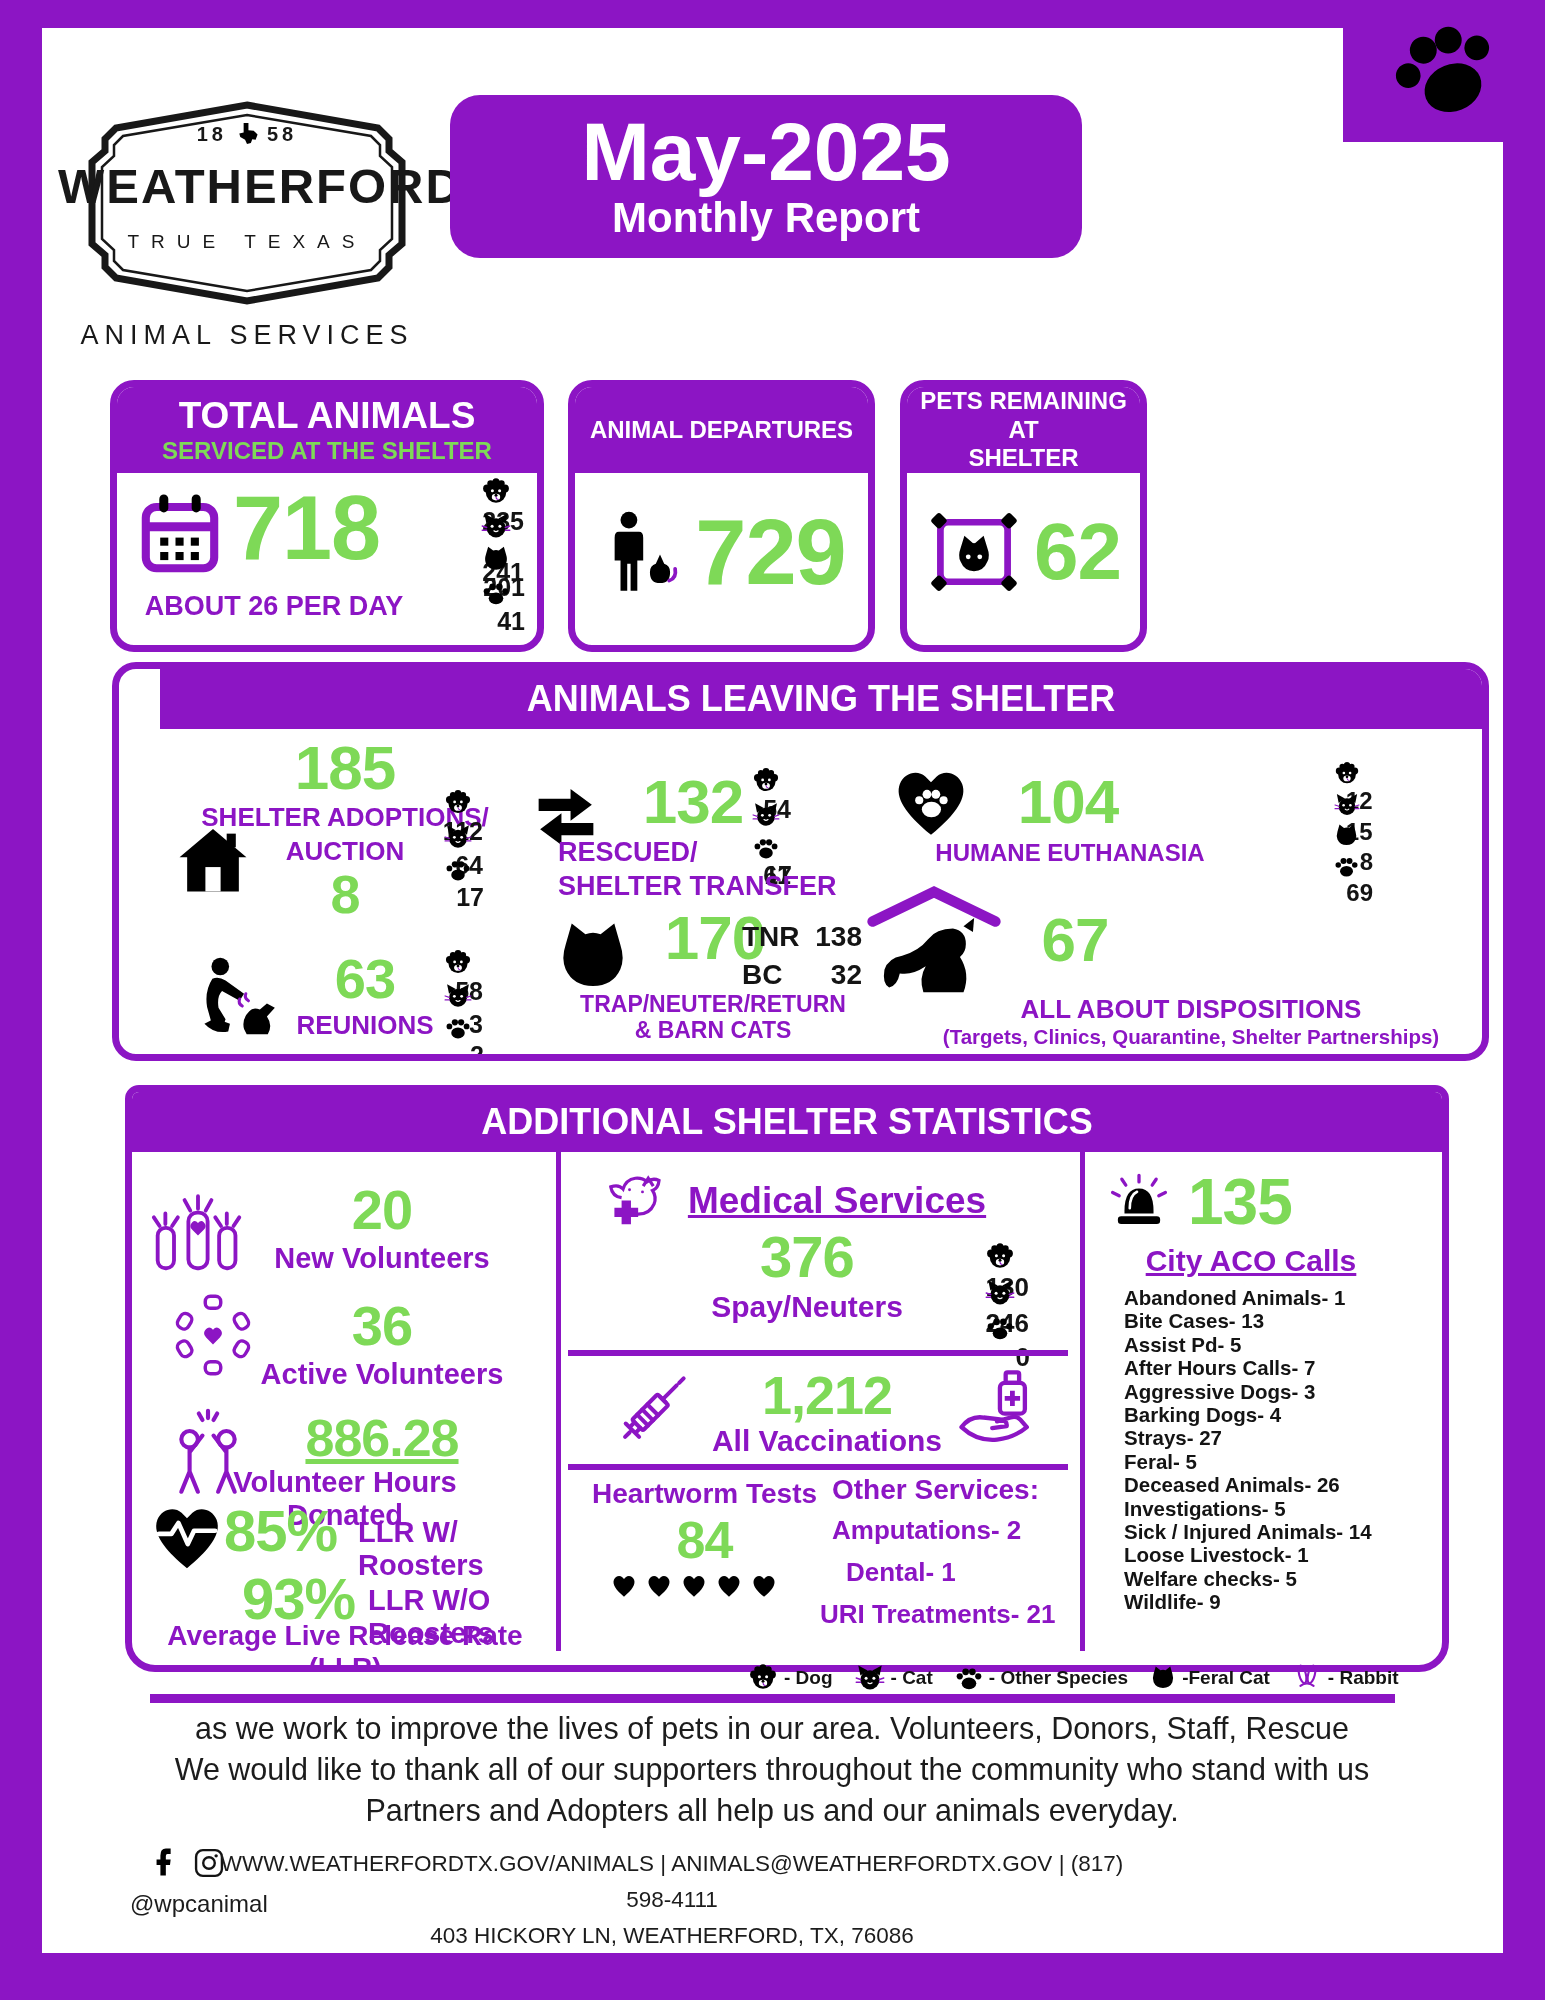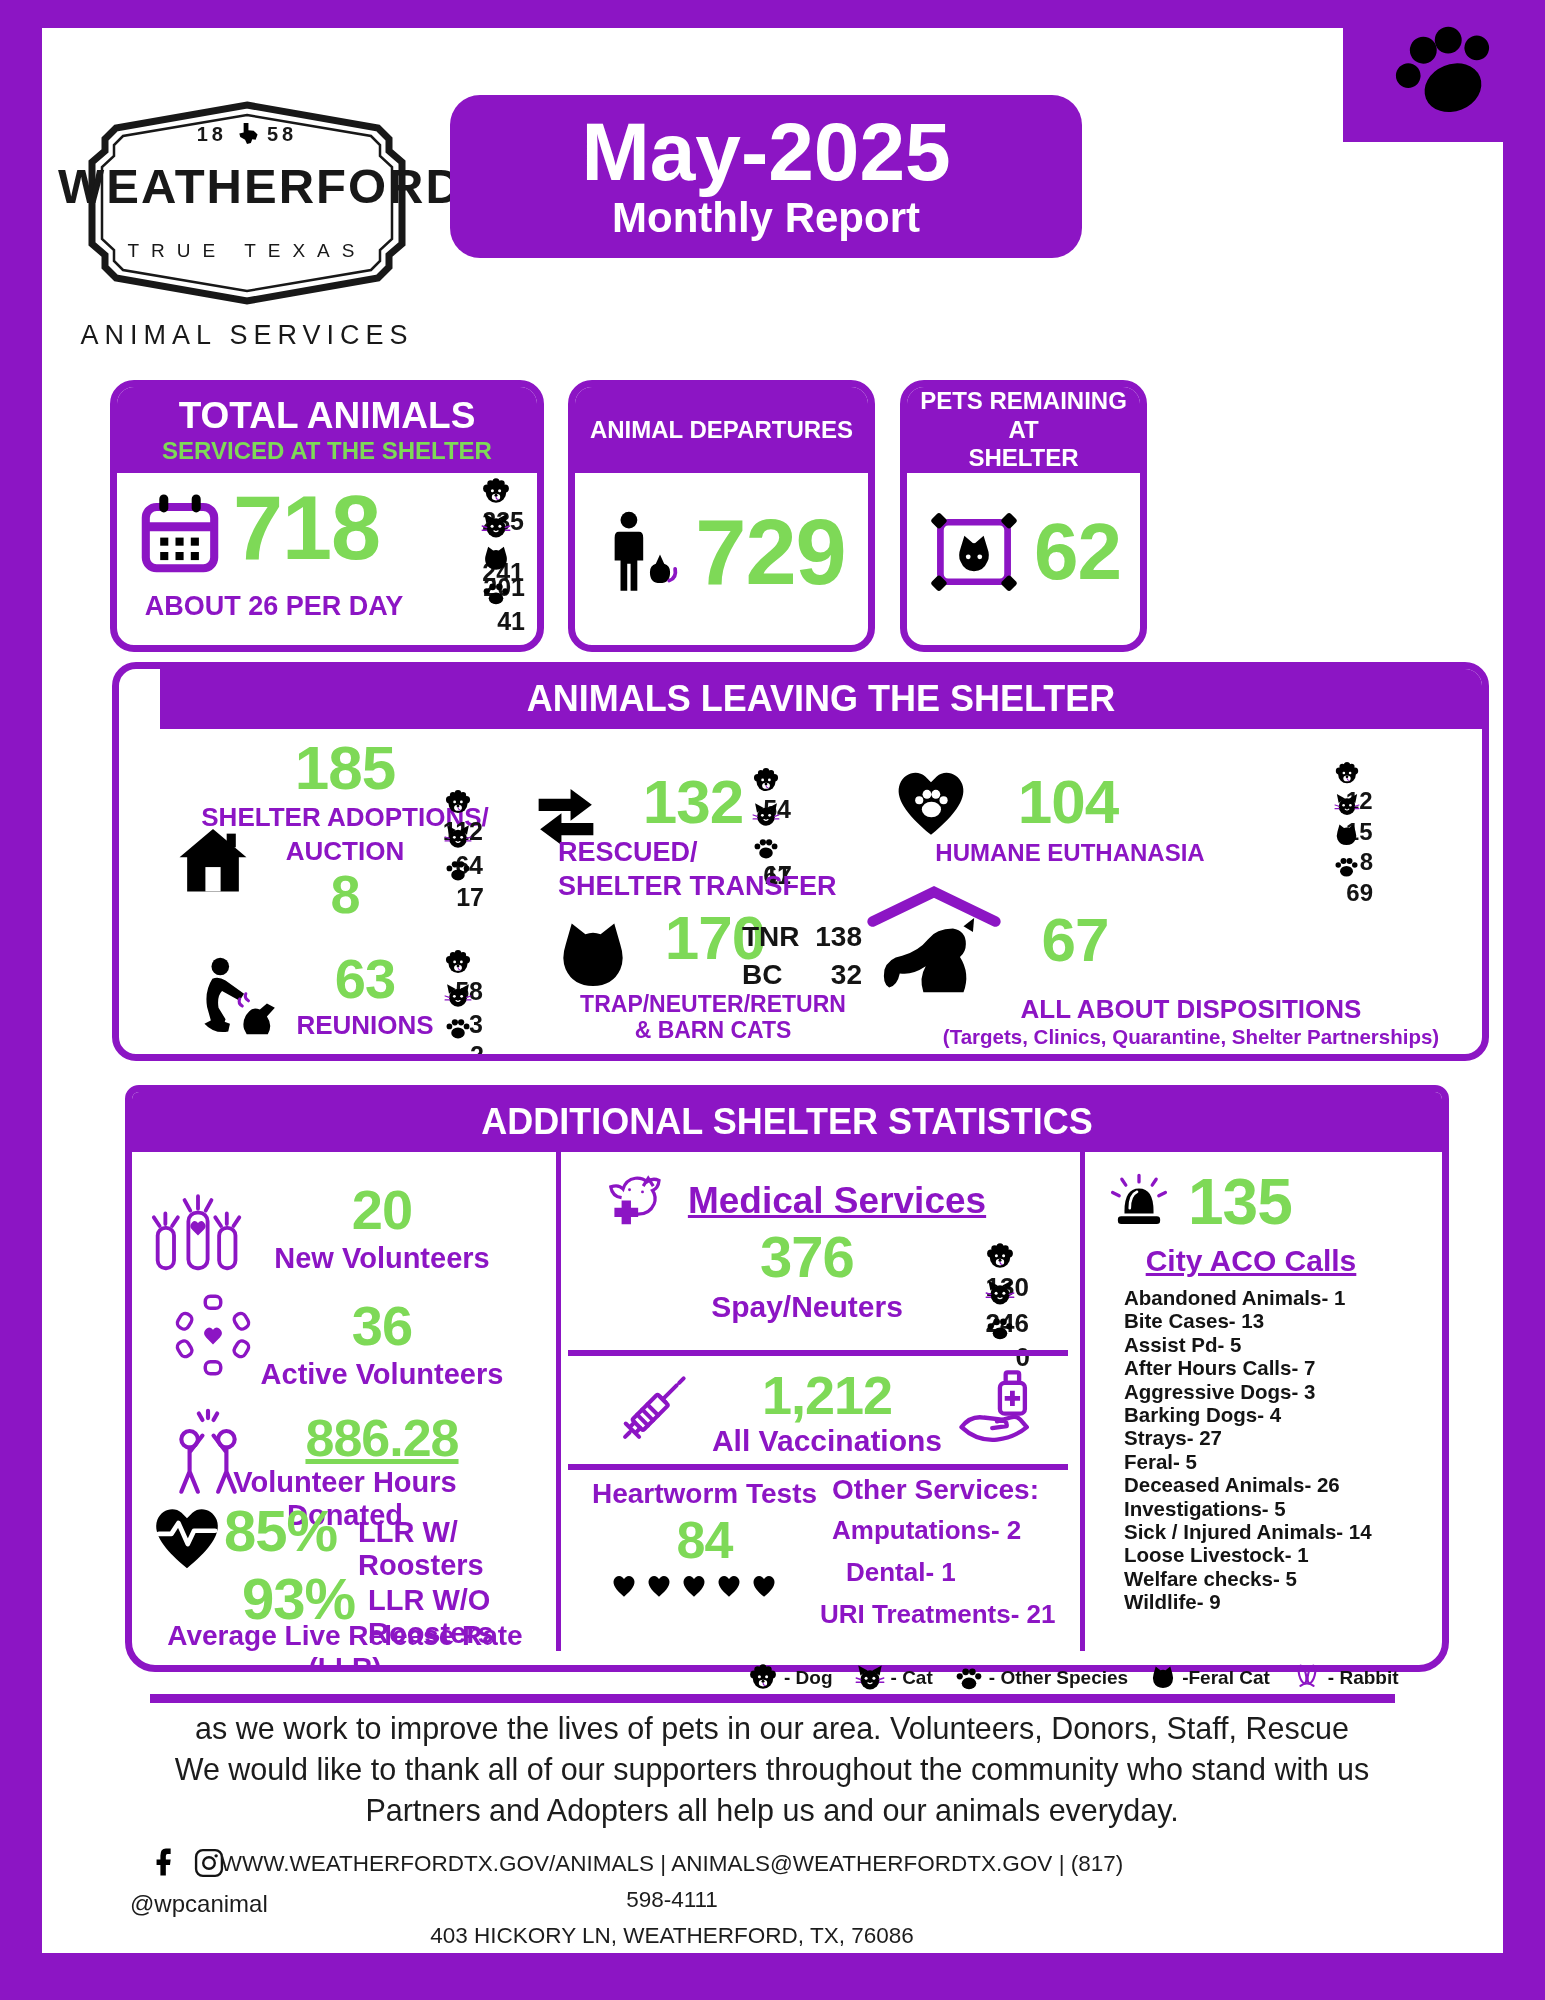--- a/index.html
+++ b/index.html
@@ -10,21 +10,21 @@
   .ctr{text-align:center;}
   .num{font-weight:800;line-height:1;letter-spacing:-1px;}
   .ic{display:inline-block;color:var(--purple);flex:none;}
   
   .corner{position:absolute;left:1343px;top:0;width:202px;height:142px;background:#8c15c4;}
   
   .badge-svg path{fill:none;stroke:#181818;}
   .badge-outer{stroke-width:7px;} .badge-inner{stroke-width:2.5px;}
   .logo-year{position:absolute;left:0;top:24px;width:100%;display:flex;justify-content:center;align-items:center;gap:8px;font-size:20px;font-weight:700;letter-spacing:4px;color:#181818;}
   .logo-name{position:absolute;left:0;top:60px;width:100%;text-align:center;font-size:49px;font-weight:800;letter-spacing:2px;color:#181818;}
-  .logo-tag{position:absolute;left:0;top:142px;width:100%;text-align:center;font-size:19px;font-weight:500;letter-spacing:12px;color:#181818;}
+  .logo-tag{position:absolute;left:0;top:133px;width:100%;text-align:center;font-size:19px;font-weight:500;letter-spacing:12px;color:#181818;}
   .logo-dept{font-size:27px;font-weight:500;letter-spacing:6px;color:#181818;text-align:center;}
   
   .titlebox{background:#8c15c4;border-radius:30px;display:flex;flex-direction:column;justify-content:center;align-items:center;color:#fff;}
   .titlebox .t1{font-size:82px;font-weight:800;line-height:1;}
   .titlebox .t2{font-size:42px;font-weight:700;line-height:1.1;margin-top:2px;}
   
   .card,.sec{position:absolute;background:#fff;border:7px solid var(--purple);border-radius:24px;overflow:hidden;}
   .card-head{background:var(--purple);color:#fff;text-align:center;height:86px;display:flex;flex-direction:column;justify-content:center;}
   .sec-head{background:var(--purple);color:#fff;text-align:center;height:60px;line-height:60px;font-size:36px;font-weight:800;}
   .card-body,.sec-body{position:relative;width:100%;}

